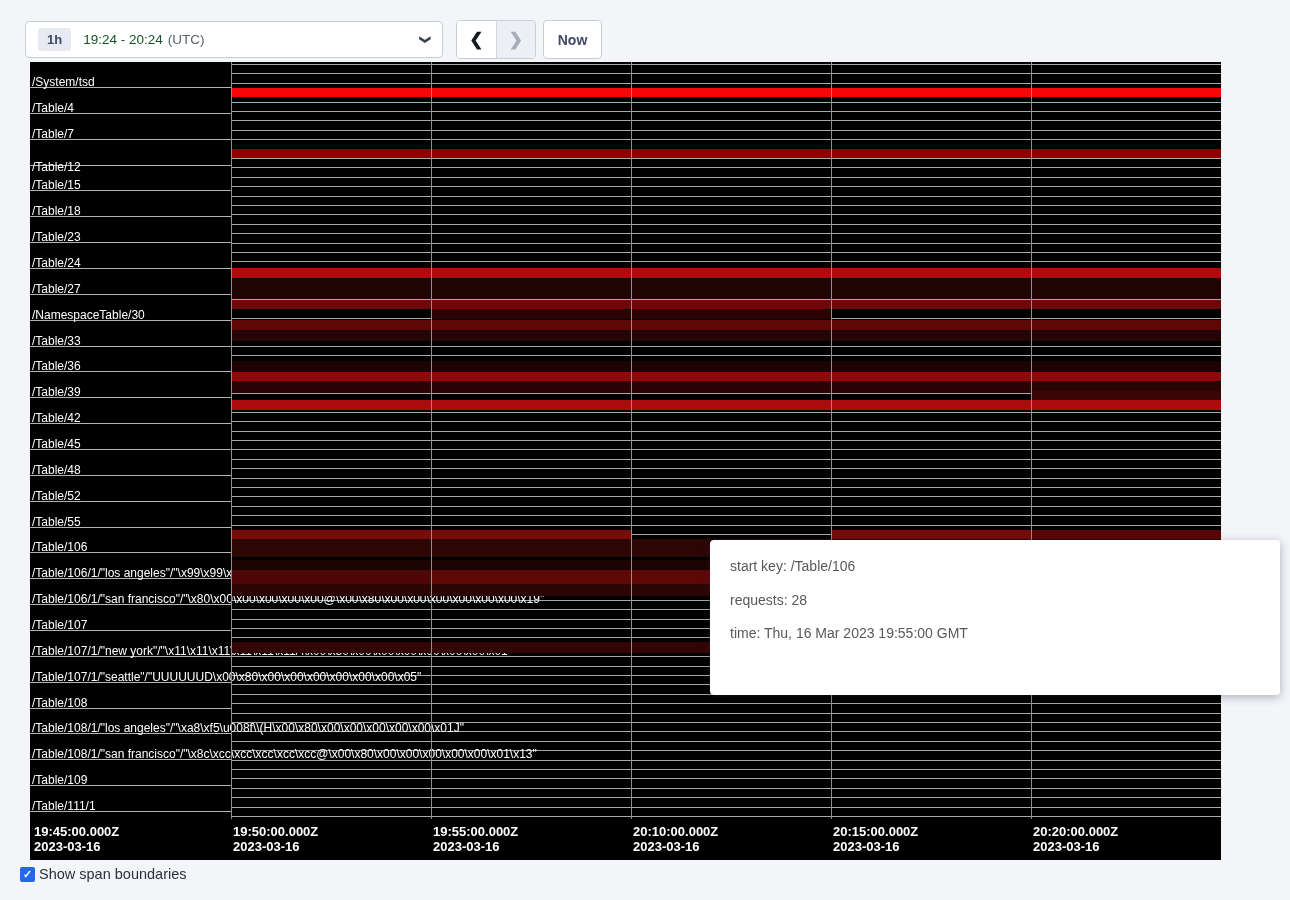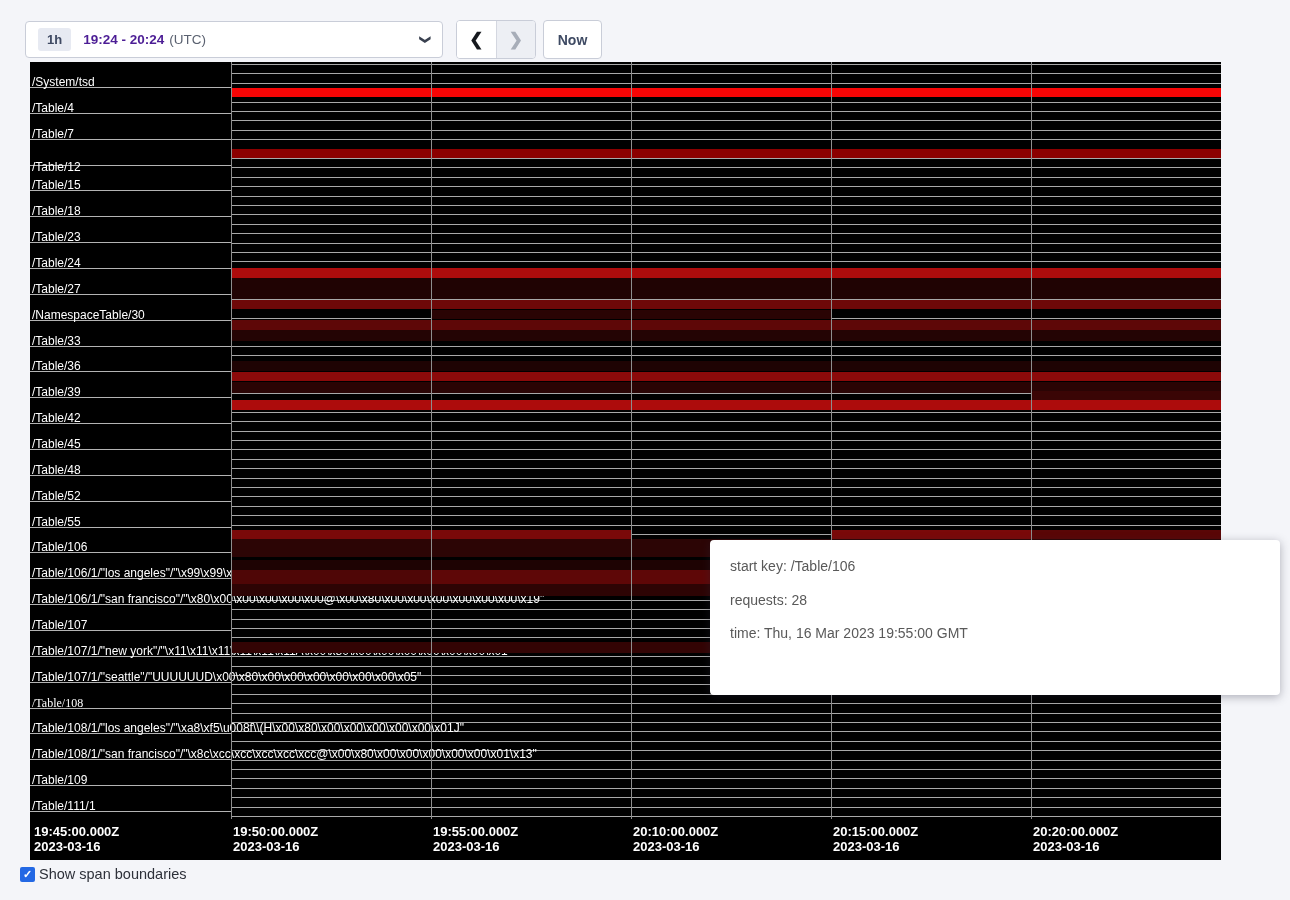--- a/index.html
+++ b/index.html
@@ -5,21 +5,21 @@
   * { margin:0; padding:0; box-sizing:border-box; }
   html,body { width:1290px; height:900px; background:#f4f5f9; font-family:"Liberation Sans", sans-serif; overflow:hidden; }
   .page { position:relative; width:1290px; height:900px; }
 
   
   .toolbar { position:absolute; left:0; top:0; width:100%; height:62px; }
   .time-select { position:absolute; left:25px; top:21px; width:418px; height:37px; background:#fff;
     border:1px solid #c9cdd8; border-radius:4px; display:flex; align-items:center; padding:0 12px; cursor:pointer; }
   .time-select .badge { background:#e7eaf2; color:#3f4a63; font-weight:700; font-size:13px;
     border-radius:3px; padding:4px 9px; margin-right:12px; }
-  .time-select .range { color:#4c1d95; font-weight:700; font-size:13.5px; }
+  .time-select .range { color:#14532d; font-weight:400; font-size:13.5px; }
   .time-select .utc { color:#5a6170; font-size:13.5px; margin-left:5px; }
   .time-select .chev { margin-left:auto; color:#39404f; font-size:11px; transform:rotate(90deg); font-weight:700; }
 
   .nav-group { position:absolute; left:456px; top:20px; width:80px; height:39px; border:1px solid #c9cdd8;
     border-radius:4px; overflow:hidden; display:flex; background:#fff; }
   .nav-group button { width:40px; height:100%; border:none; background:#fff; font-size:17px; font-weight:700;
     color:#15181d; cursor:pointer; font-family:"Liberation Sans",sans-serif; }
   .nav-group button.next { background:#edeff4; color:#a7adb8; border-left:1px solid #d4d7e0; cursor:default; }
 
   .now-btn { position:absolute; left:543px; top:20px; width:59px; height:39px; background:#fff;
@@ -189,21 +189,21 @@
       <div class="row-label" style="top: 505.3px;">/Table/106/1/"los angeles"/"\x99\x99\x99\x99\x99\x99H\x00\x80\x00\x00\x00\x00\x00\x00\x1e"</div>
       <div class="rowline" style="top: 542.1px;"></div>
       <div class="row-label" style="top: 531.1px;">/Table/106/1/"san francisco"/"\x80\x00\x00\x00\x00\x00@\x00\x80\x00\x00\x00\x00\x00\x00\x19"</div>
       <div class="rowline" style="top: 568px;"></div>
       <div class="row-label" style="top: 557px;">/Table/107</div>
       <div class="rowline" style="top: 593.9px;"></div>
       <div class="row-label" style="top: 582.9px;">/Table/107/1/"new york"/"\x11\x11\x11\x11\x11\x11A\x00\x80\x00\x00\x00\x00\x00\x00\x01"</div>
       <div class="rowline" style="top: 619.7px;"></div>
       <div class="row-label" style="top: 608.7px;">/Table/107/1/"seattle"/"UUUUUUD\x00\x80\x00\x00\x00\x00\x00\x00\x05"</div>
       <div class="rowline" style="top: 645.6px;"></div>
-      <div class="row-label" style="top: 634.6px; font-family: Liberation Serif, serif;">/Table/108</div>
+      <div class="row-label" style="top: 634.6px;">/Table/108</div>
       <div class="rowline" style="top: 671.4px;"></div>
       <div class="row-label" style="top: 660.4px;">/Table/108/1/"los angeles"/"\xa8\xf5\u008f\\(H\x00\x80\x00\x00\x00\x00\x00\x01J"</div>
       <div class="rowline" style="top: 697.3px;"></div>
       <div class="row-label" style="top: 686.3px;">/Table/108/1/"san francisco"/"\x8c\xcc\xcc\xcc\xcc\xcc@\x00\x80\x00\x00\x00\x00\x00\x01\x13"</div>
       <div class="rowline" style="top: 723.1px;"></div>
       <div class="row-label" style="top: 712.1px;">/Table/109</div>
       <div class="rowline" style="top: 749px;"></div>
       <div class="row-label" style="top: 738px;">/Table/111/1</div>
       <div class="band" style="top: 26px; height: 9px; left: 201px; width: 990px; background: rgb(247, 5, 5);"></div>
       <div class="band" style="top: 87px; height: 9px; left: 201px; width: 990px; background: rgb(139, 0, 0);"></div>

